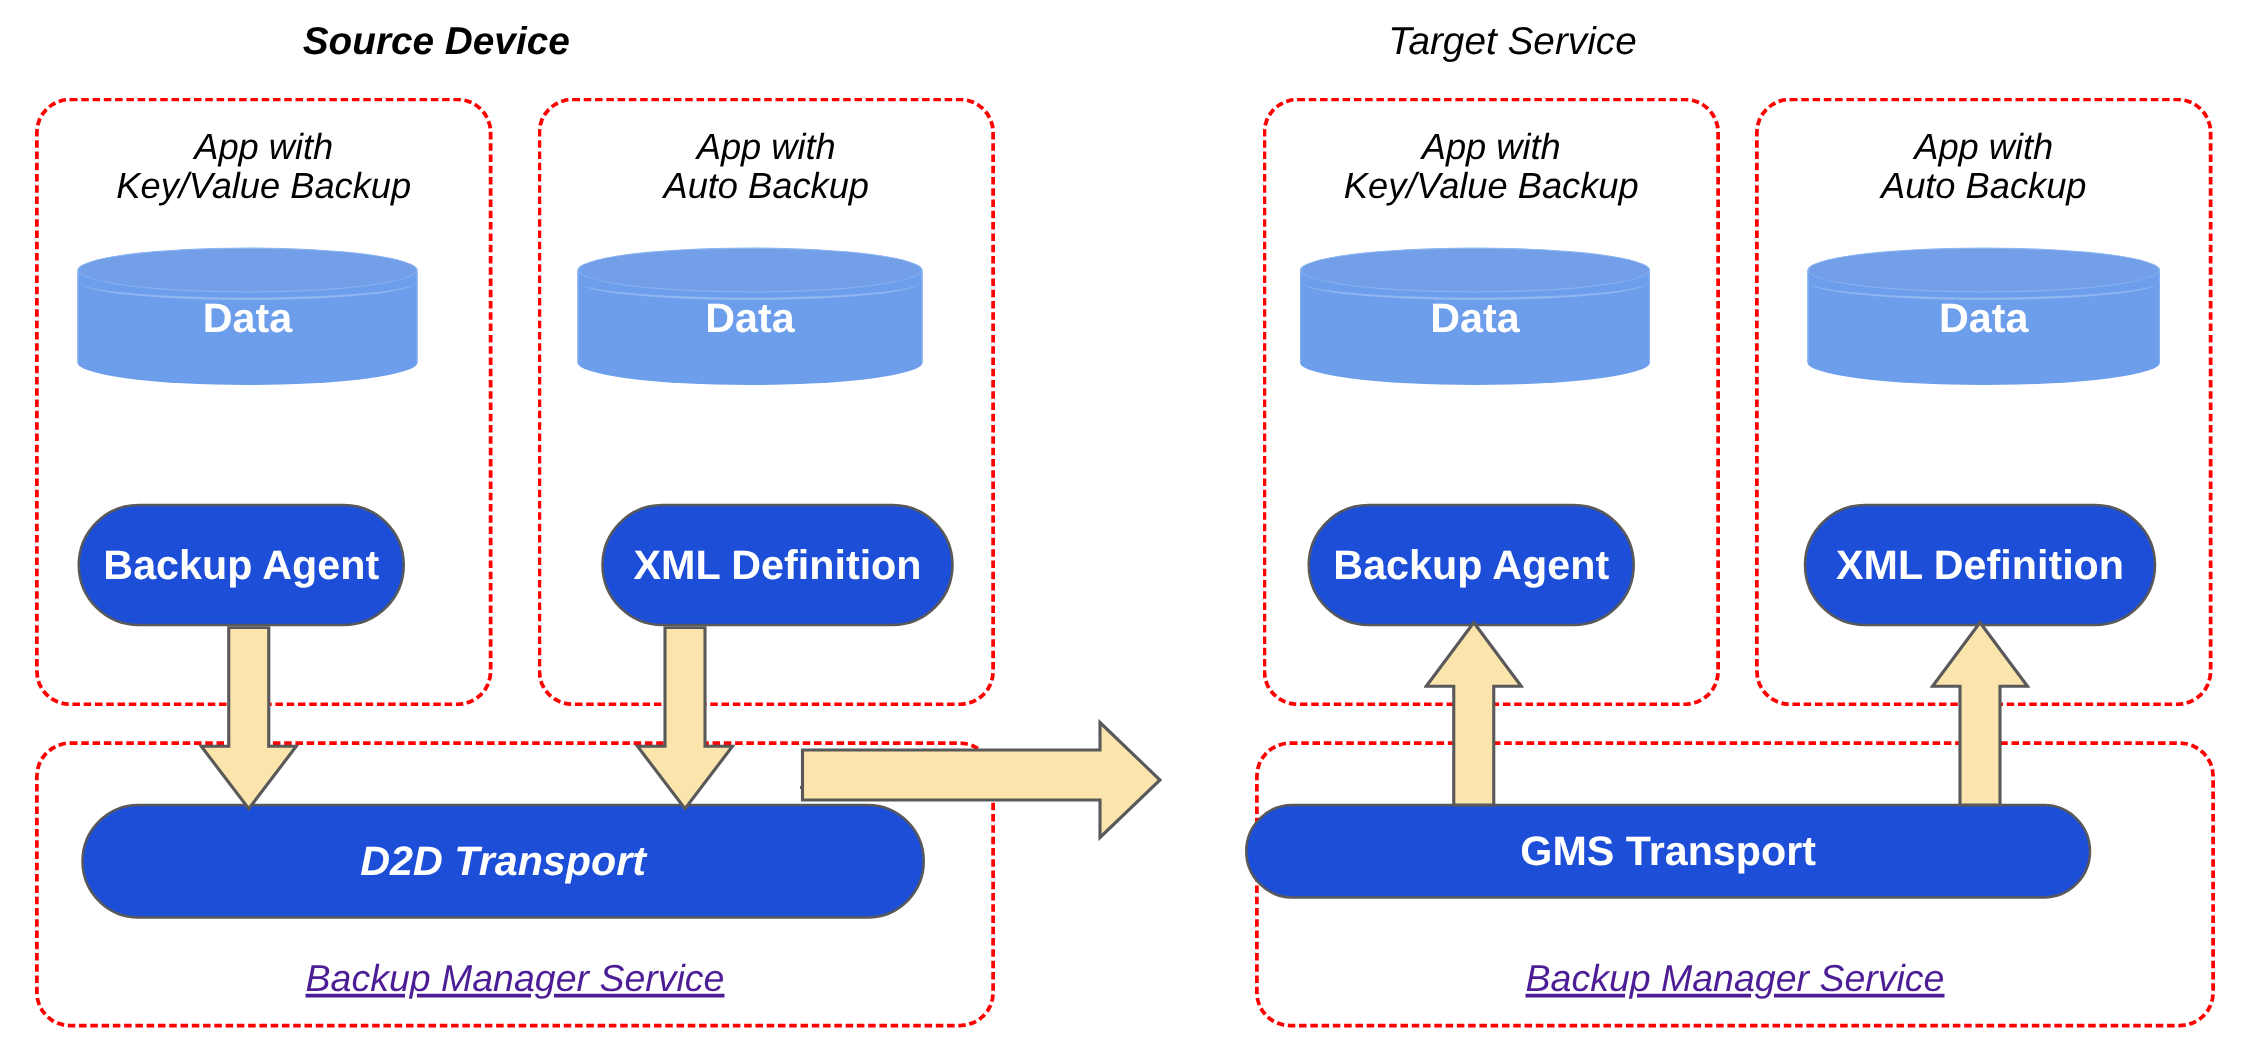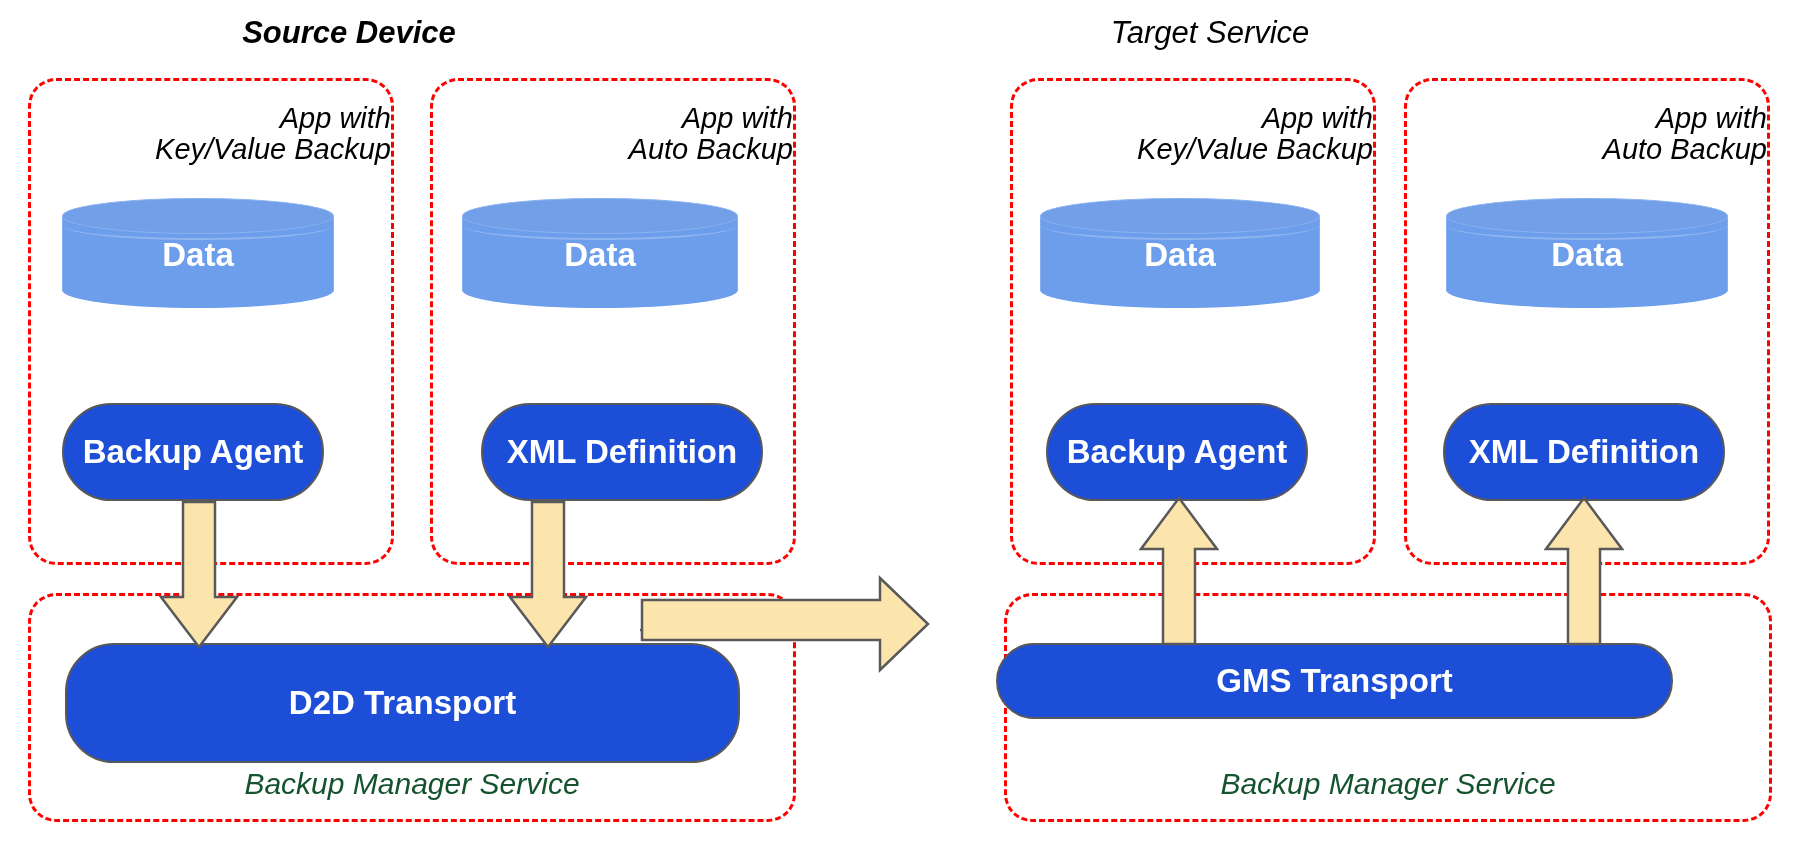--- a/index.html
+++ b/index.html
@@ -40,34 +40,35 @@
 
   .app-label {
     position: absolute;
     left: 0;
     right: 0;
     top: 22px;
     font-size: 29px;
     font-style: italic;
     line-height: 1.08;
     color: #000000;
-    text-align: right;
+    text-align: center;
     white-space: pre-line;
   }
 
   .service-label {
     position: absolute;
     left: 0;
     right: 0;
     bottom: 18px;
     font-size: 30px;
     font-style: italic;
-    color: #14532d;
+    color: #4c1d95;
     text-align: center;
     white-space: nowrap;
+    text-decoration: underline;
   }
 
   
   .cylinder {
     position: absolute;
     padding-left: 12px;
   }
   .cyl-body {
     position: absolute;
     left: 0;
@@ -184,21 +185,21 @@
   </div>
 
   <div class="pill" style="left:481px; top:403px; width:282px; height:98px; border-radius:49px;">
     <span>XML Definition</span>
   </div>
 
   <div class="dashed-box" style="left:28px; top:593px; width:768px; height:229px;">
     <div class="service-label no-sel">Backup Manager Service</div>
   </div>
 
-  <div class="pill" style="left:65px; top:643px; width:675px; height:120px; border-radius:49px;">
+  <div class="pill" style="left:65px; top:643px; width:675px; height:92px; border-radius:49px;font-style:italic;">
     <span>D2D Transport</span>
   </div>
 
   <div class="dashed-box" style="left:1010px; top:78px; width:366px; height:487px;">
     <div class="app-label no-sel">App with
 Key/Value Backup</div>
   </div>
 
   <div class="cylinder" style="left:1040px; top:198px; width:268px; height:110px;">
     <div class="cyl-bottom"></div>

